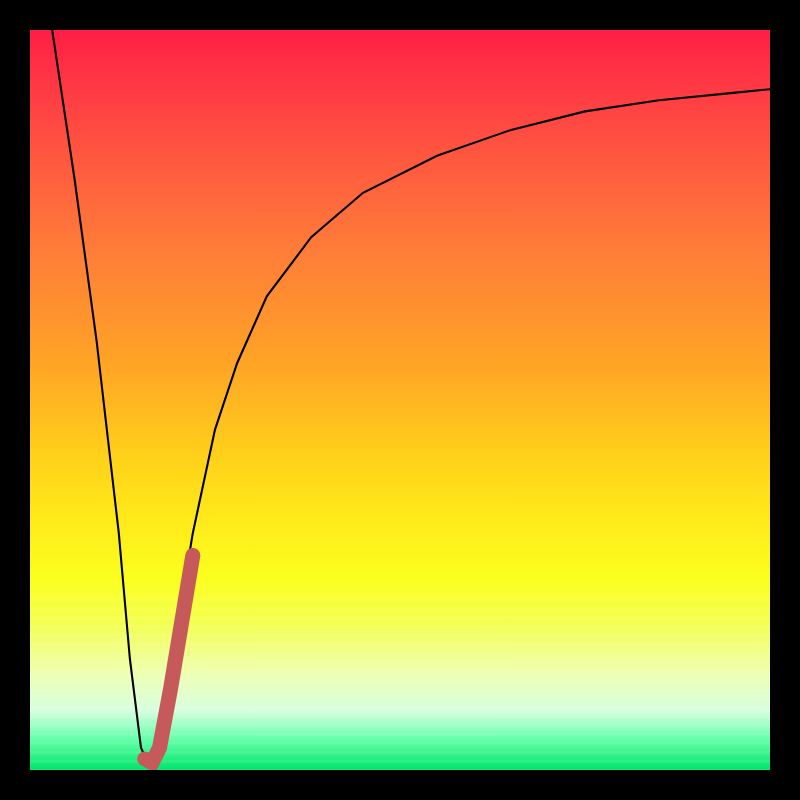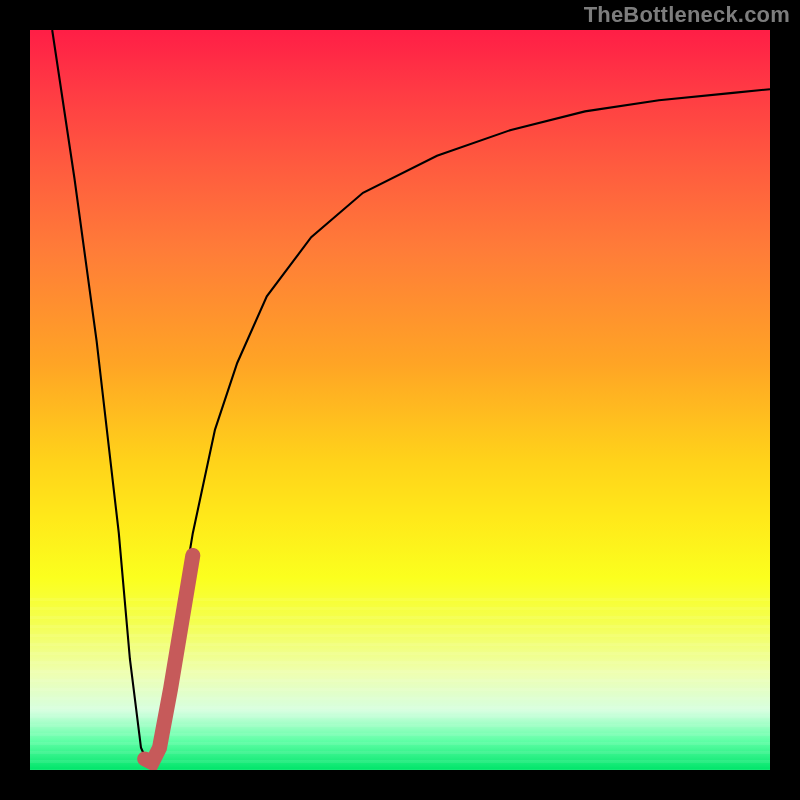--- a/index.html
+++ b/index.html
@@ -80,21 +80,20 @@
     inset: 0;
     width: 100%;
     height: 100%;
     z-index: 10;
   }
 </style>
 </head>
 <body>
 
 <div class="outer">
-  <div class="watermark">TheBottleneck.com</div>
 
   <div class="plot">
     <div class="gradient"></div>
     <div class="bands"></div>
     <svg class="curves" viewBox="0 0 100 100" preserveAspectRatio="none">
       <path id="curve-main" fill="none" d="M3.000 0.000 L6.000 20.000 L9.000 42.000 L12.000 68.000 L13.500 85.000 L15.000 97.000 L16.000 99.200 L17.000 98.000 L18.000 92.000 L20.000 80.000 L22.000 68.000 L25.000 54.000 L28.000 45.000 L32.000 36.000 L38.000 28.000 L45.000 22.000 L55.000 17.000 L65.000 13.500 L75.000 11.000 L85.000 9.500 L95.000 8.500 L100.000 8.000" stroke="#000000" stroke-width="0.284" vector-effect="non-scaling-stroke" style="stroke-width: 2.1px;"></path>
       <path id="curve-highlight" fill="none" d="M15.500 98.500 L16.500 99.000 L17.500 97.000 L19.000 89.000 L20.500 80.000 L22.000 71.000" stroke="#c65a5a" stroke-linecap="round" vector-effect="non-scaling-stroke" style="stroke-width: 15px;"></path>
     </svg>
   </div>
 </div>

